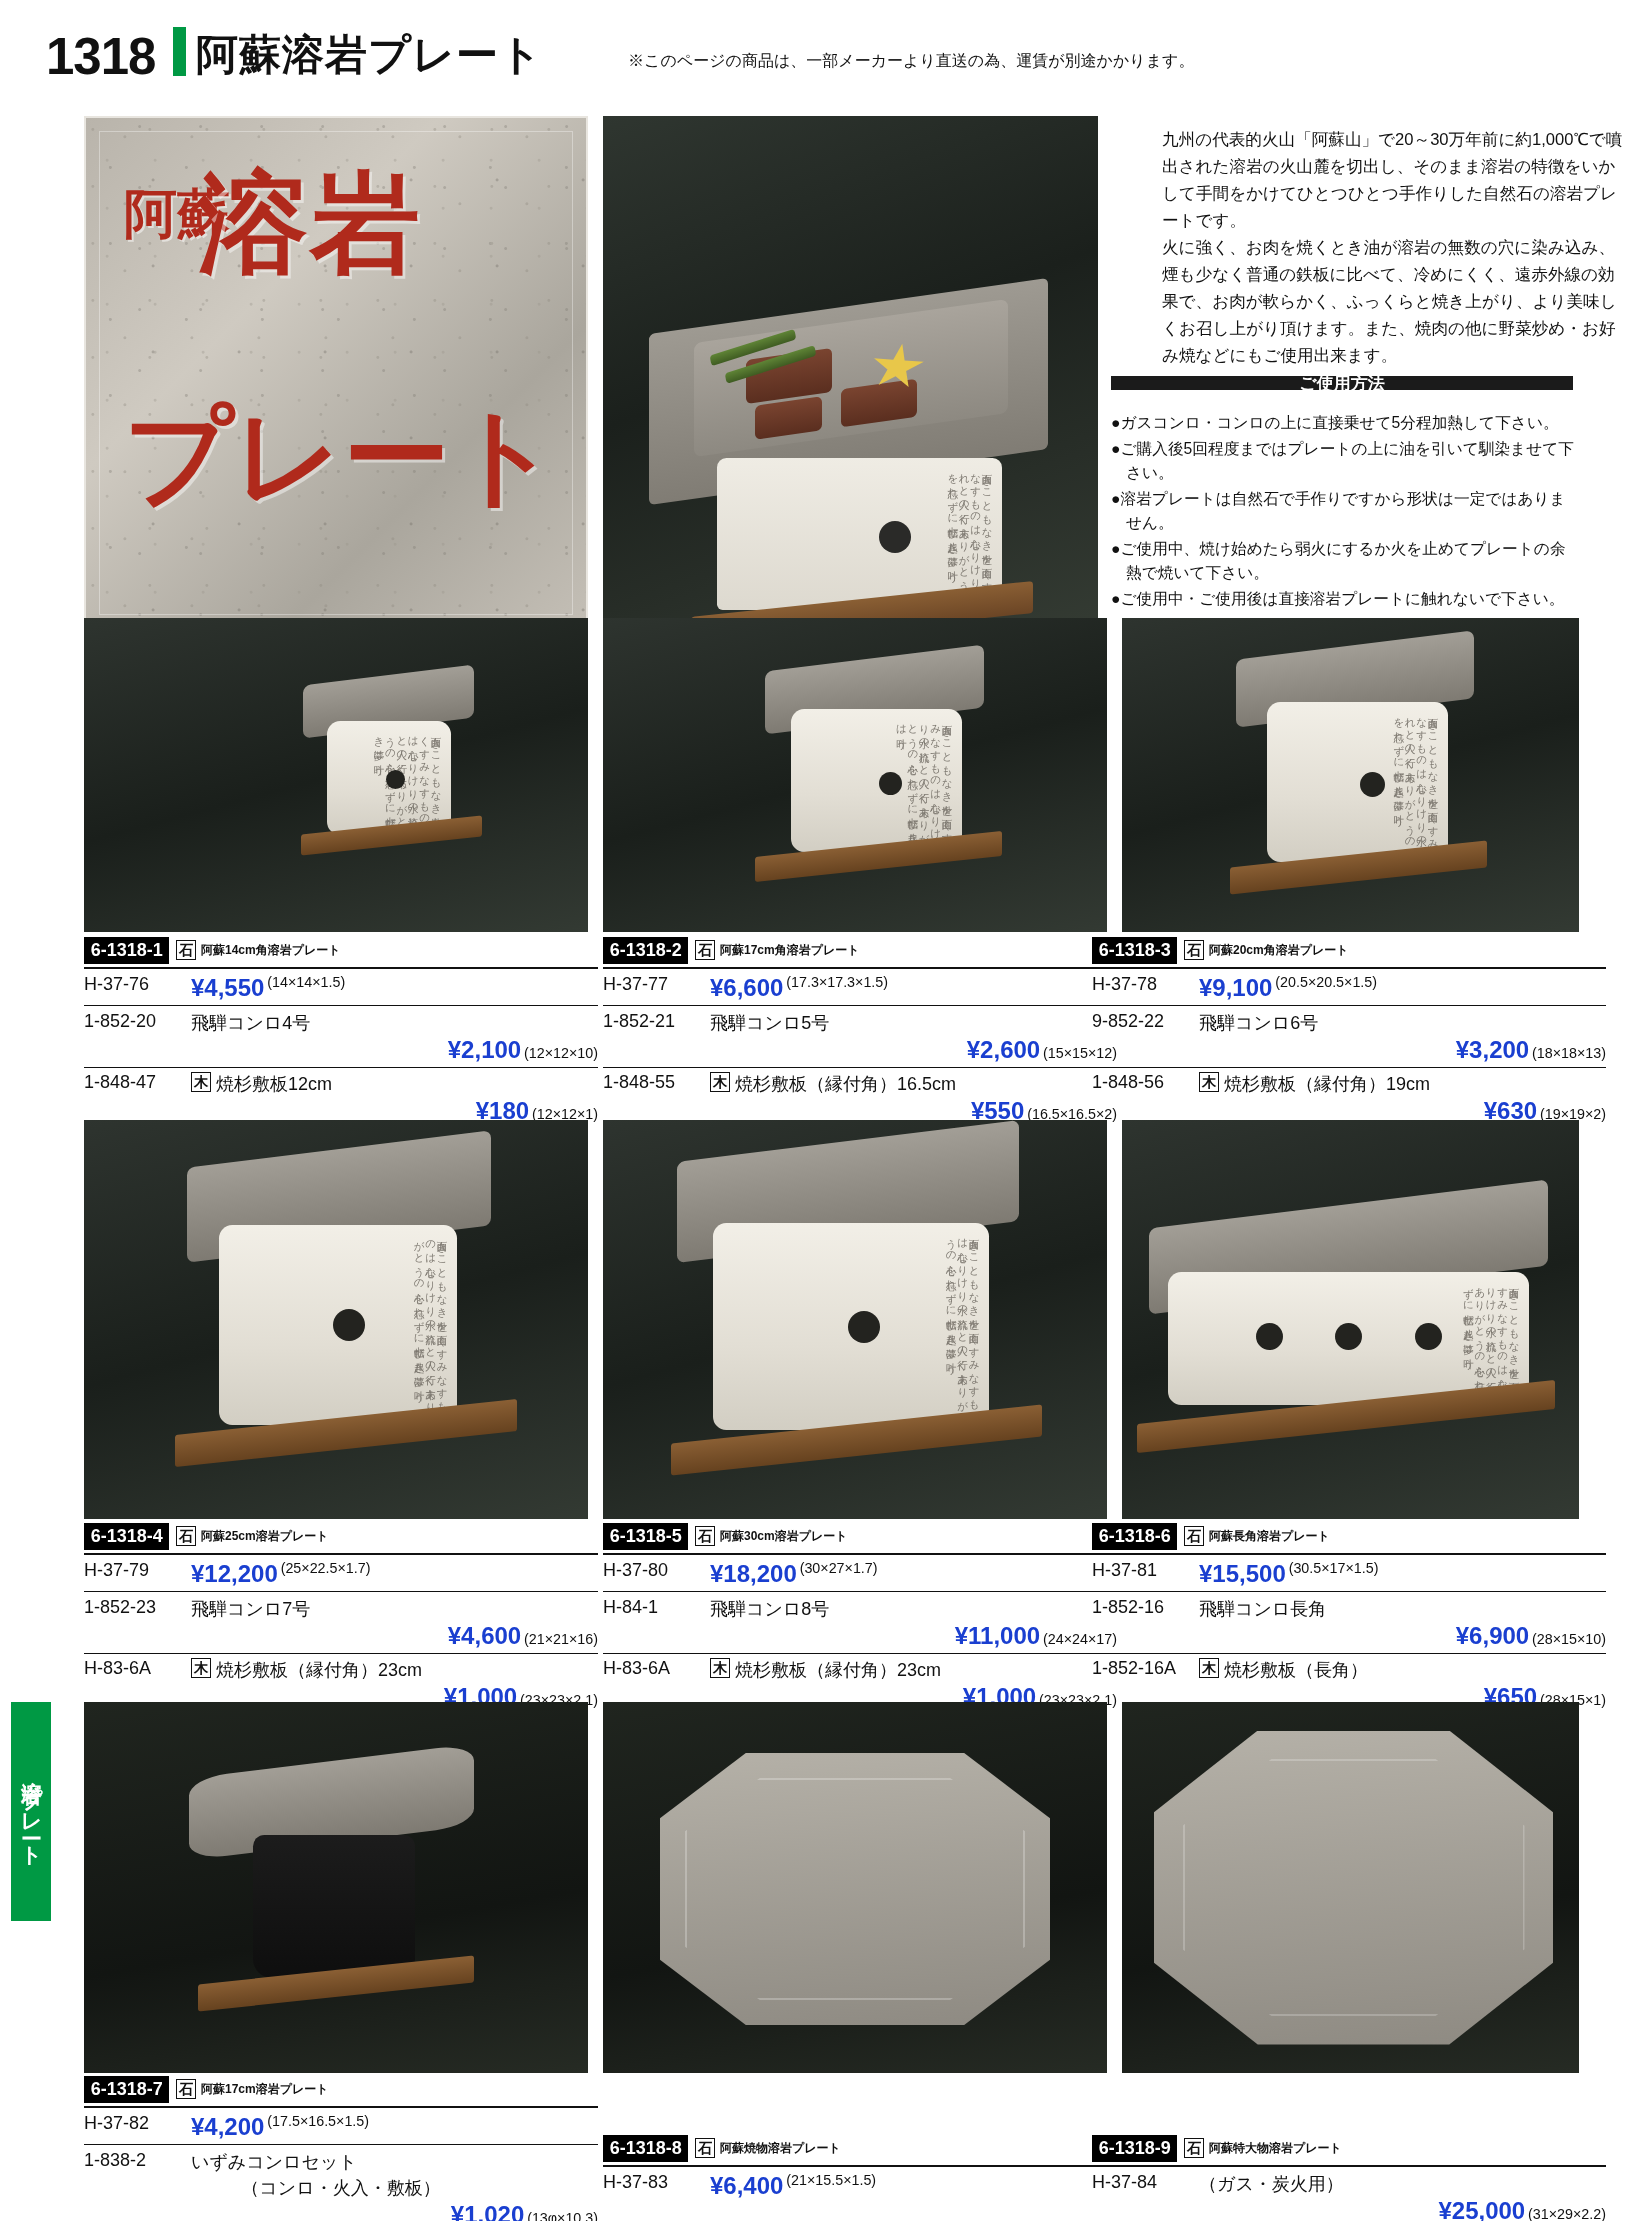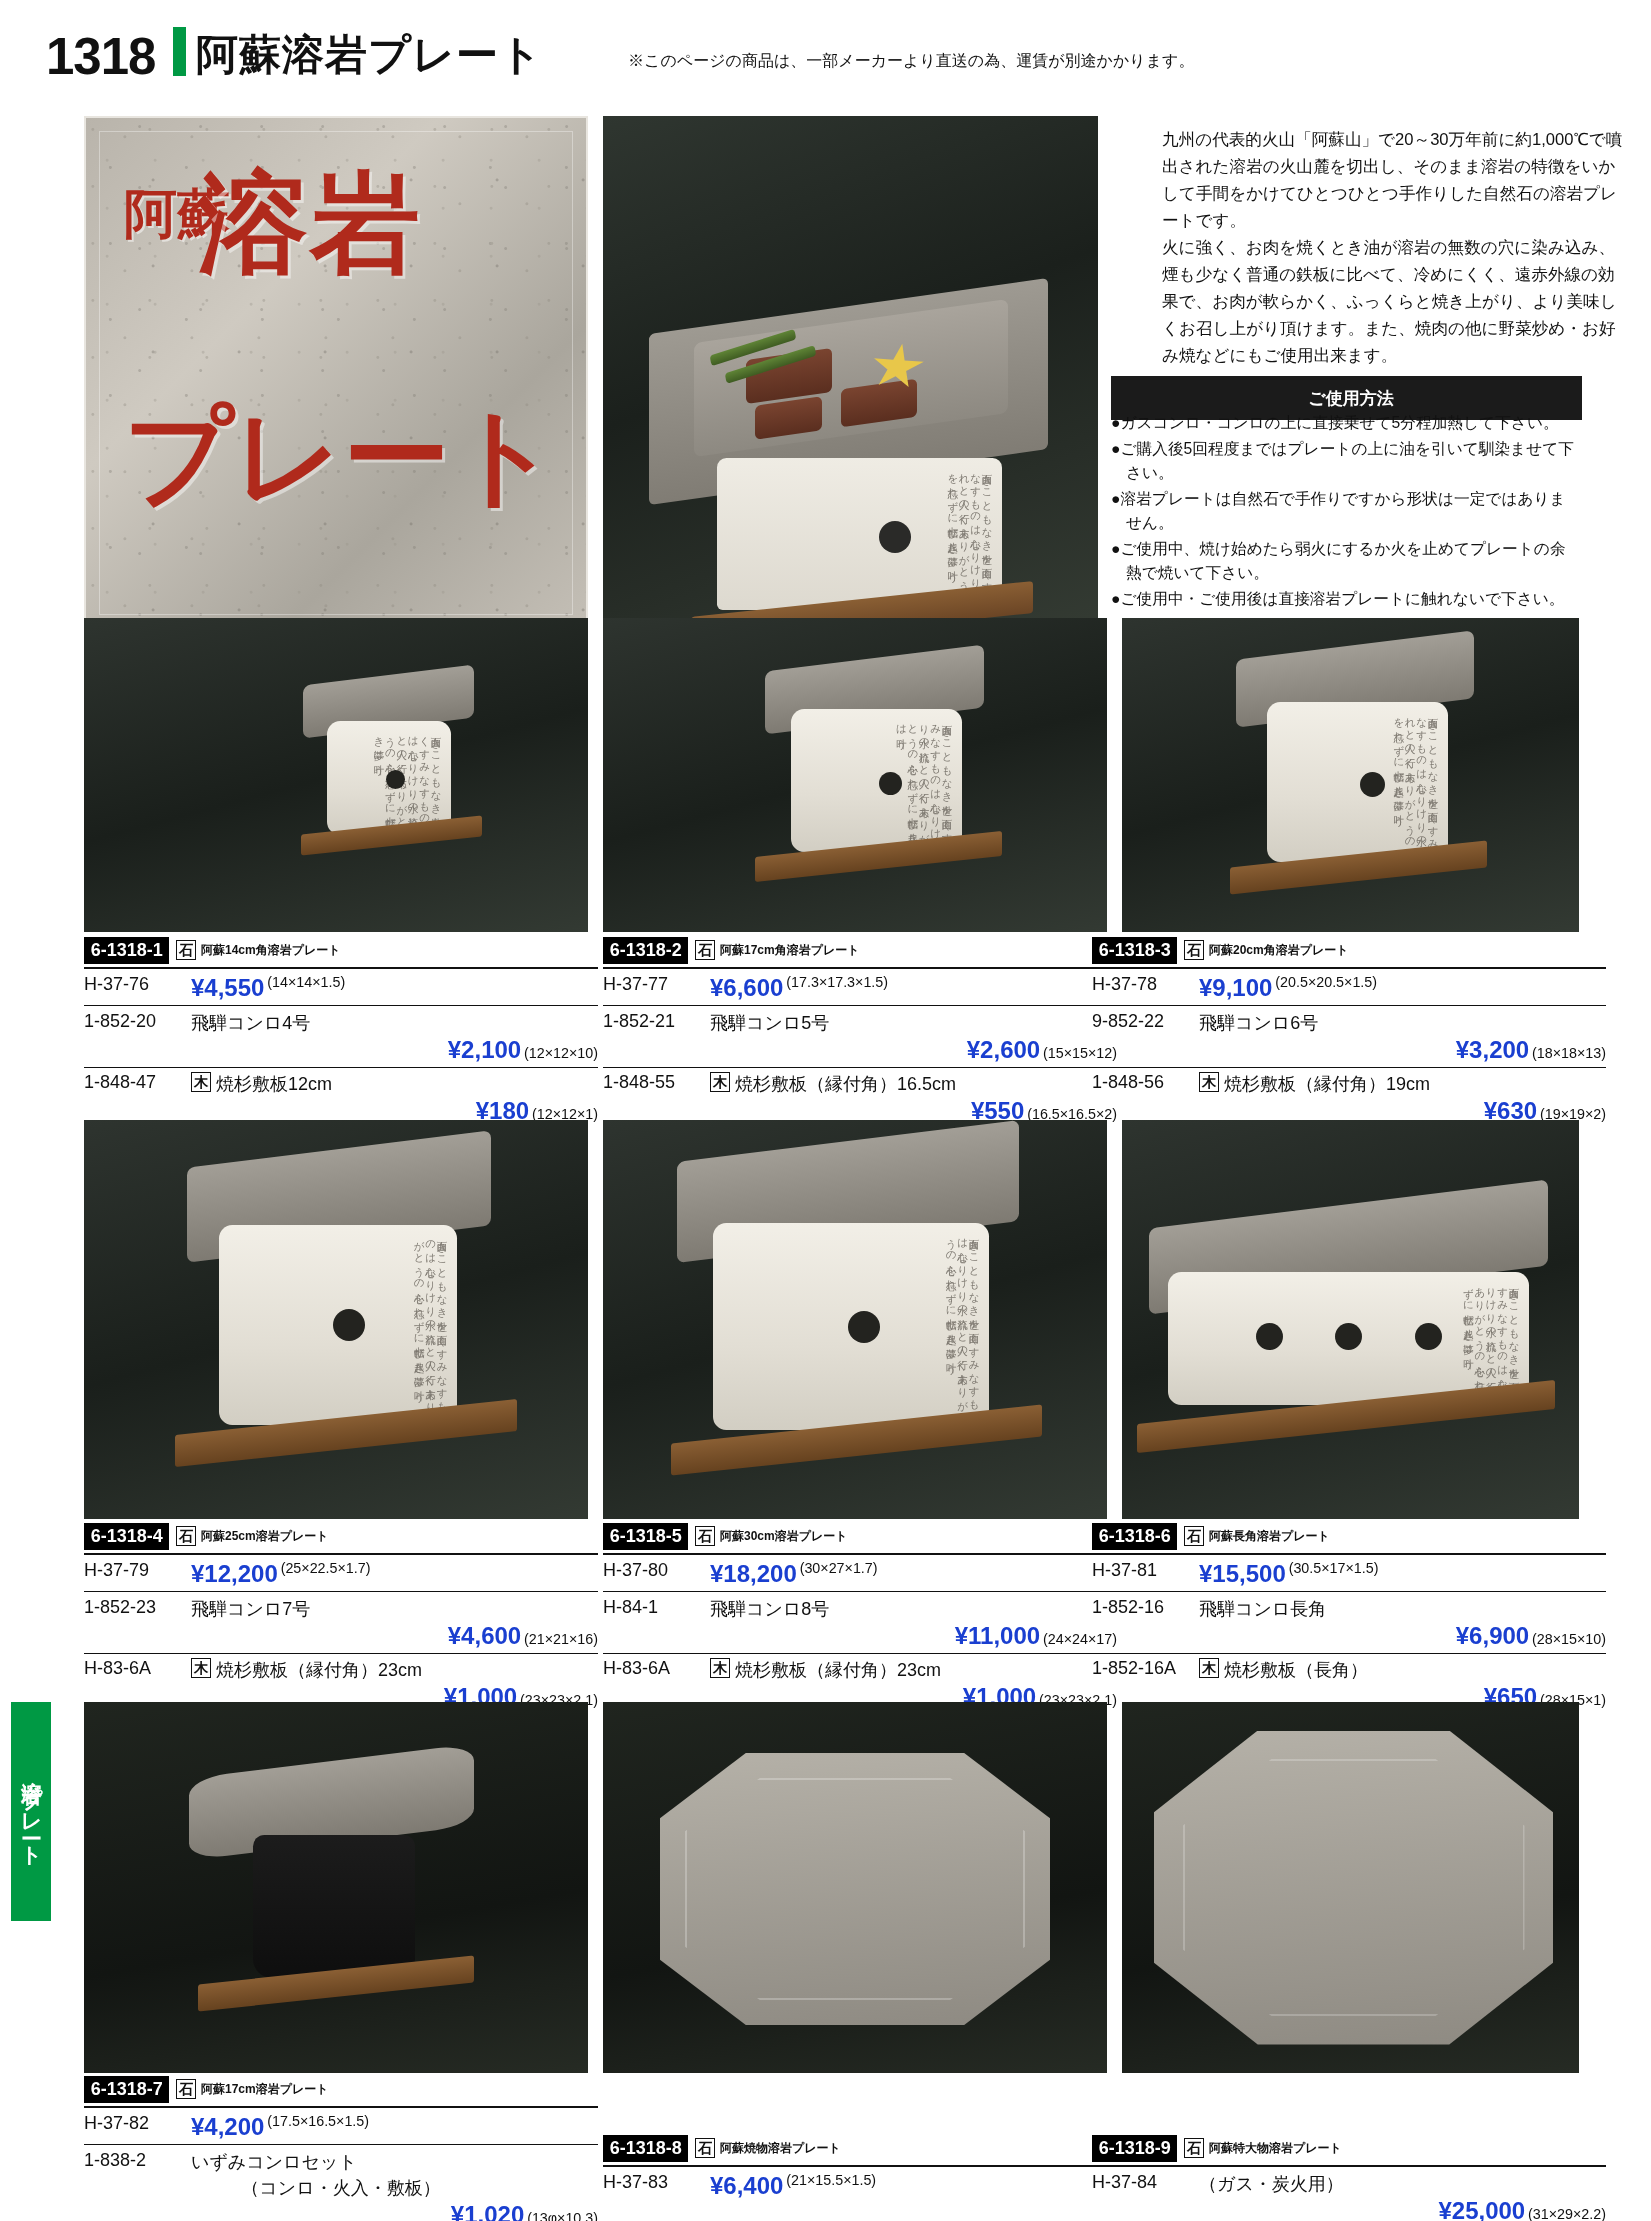--- a/index.html
+++ b/index.html
@@ -111,23 +111,23 @@
   .wood-tray{
     position:absolute; left:88px; top:483px; width:342px; height:32px;
     background:linear-gradient(180deg,#8a5f34,#6b4525); transform:skewY(-6deg); border-radius:3.8px;
   }
 
   .desc {
     position:absolute; left:1162px; top:126px; width:462px;
     font-size:16.6px; line-height:27px; color:#111;
   }
   .howto-title{
-    position:absolute; left:1111px; top:376px; width:462px; height:44px;
+    position:absolute; left:1111px; top:376px; width:462px; height:14px;
     background:#1b1b1b; color:#fff; font-size:17px; font-weight:bold;
-    display:flex; align-items:center; justify-content:center;padding-left:9px;
+    display:flex; align-items:center; justify-content:center;
   }
   .howto {
     position:absolute; left:1111px; top:411px; width:468px;
     font-size:15.7px; line-height:24px;
   }
   .howto div{ padding-left:15px; text-indent:-15px; margin-bottom:1.9px;}
 
   
   .ph {
     position:absolute;

